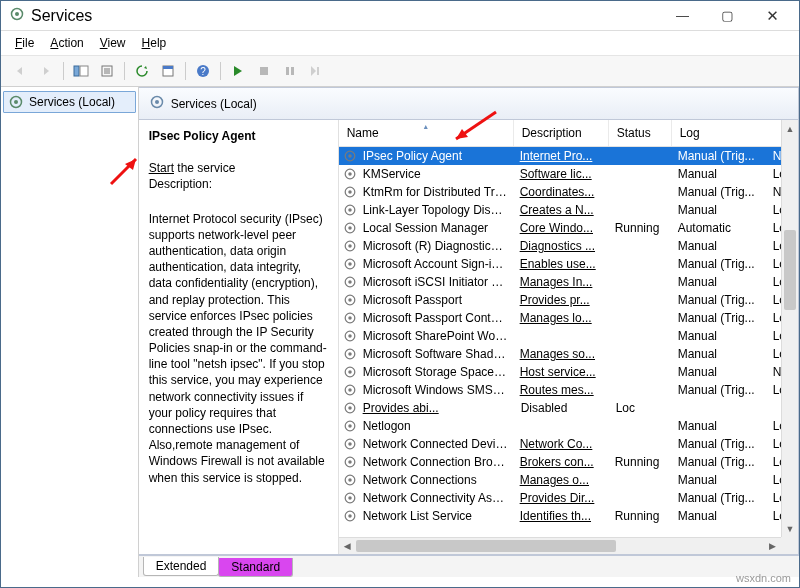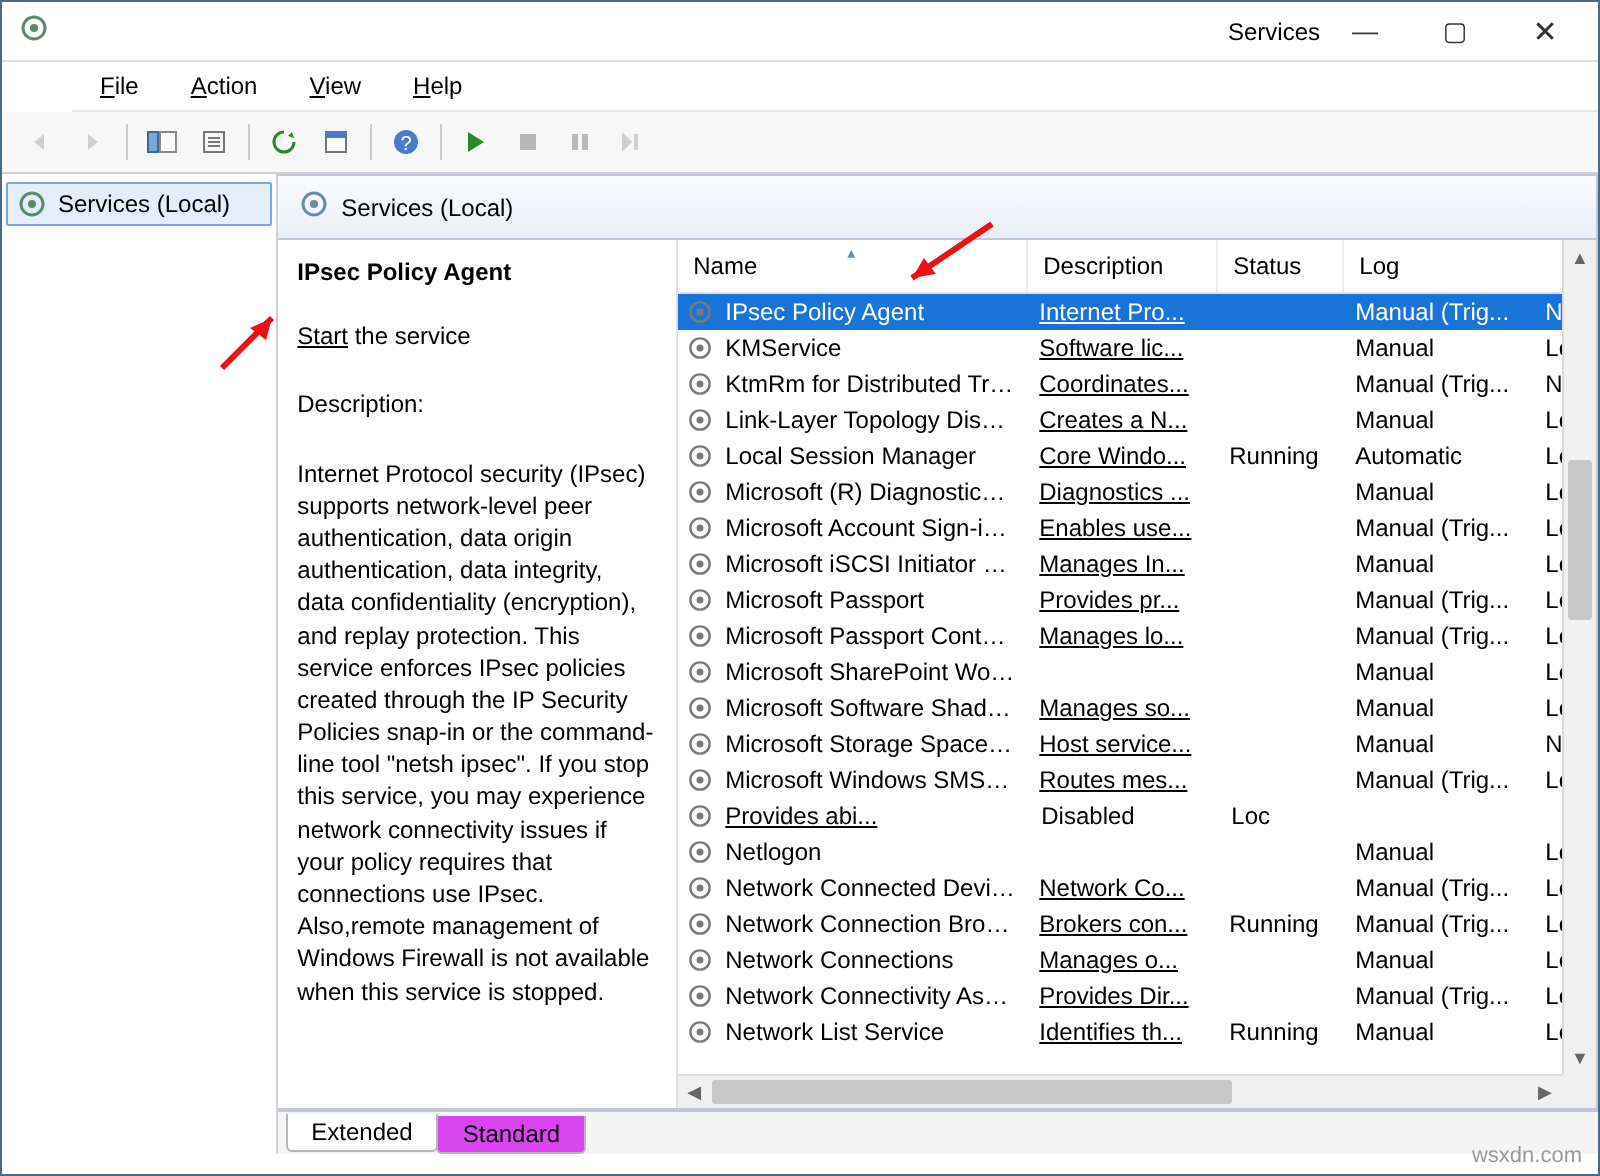--- a/index.html
+++ b/index.html
@@ -17,32 +17,31 @@
   }
   
   .titlebar {
     height: 30px;
     display: flex;
     align-items: center;
     padding: 0 4px;
     border-bottom: 1px solid #ddd;
   }
   .titlebar .app-icon { width:16px; margin:0 6px 0 4px; color:#4a8;}
-  .titlebar .title { flex:1; font-size:12px;text-align:right; }
+  .titlebar .title { flex:1; font-size:16px; }
   .titlebar .ctrls { display:flex; }
   .titlebar .ctrls div {
     width:45px; height:28px; display:flex; align-items:center; justify-content:center;
     font-size:13px; color:#333;
   }
   .titlebar .ctrls div:last-child { font-size:15px; }
   
   .menubar {
-    display:flex; padding:2px 6px; gap:10px;
+    display:flex; padding:2px 6px; gap:0;
     border-bottom: 1px solid #e5e5e5;
-    margin-left: 35px;
   }
   .menubar div { padding:3px 8px; }
   .menubar u { text-decoration: underline; }
   
   .toolbar {
     display:flex; align-items:center; gap:0;
     padding:4px 6px;
     border-bottom:1px solid #d0d0d0;
     background:#f7f7f7;
   }
@@ -70,21 +69,21 @@
     border:1px solid #c0c8d8; border-left:none;
     padding:6px 10px; display:flex; align-items:center; gap:6px;
   }
   .right-body { flex:1; display:flex; border:1px solid #c0c8d8; border-top:none; border-left:none; overflow:hidden;}
   .detail {
     width:200px; padding:8px 10px; font-size:12px; line-height:1.35;
     border-right:1px solid #e0e0e0; overflow:hidden;
   }
   .detail .svc-name { font-weight:bold; margin-bottom:16px; }
   .detail .start-link { color:#000000; text-decoration:underline; cursor:pointer;}
-  .detail .desc-label { margin-top:18px; }
+  .detail .desc-label { }
   .detail .desc-text { margin-top:18px; }
   
   .list { flex:1; display:flex; flex-direction:column; position:relative;}
   .col-head {
     display:flex; background:#fff; border-bottom:1px solid #e2e2e2;
     font-size:12px;
   }
   .col-head div {
     padding:6px 8px; border-right:1px solid #eaeaea; position:relative;
     white-space:nowrap; overflow:hidden;

